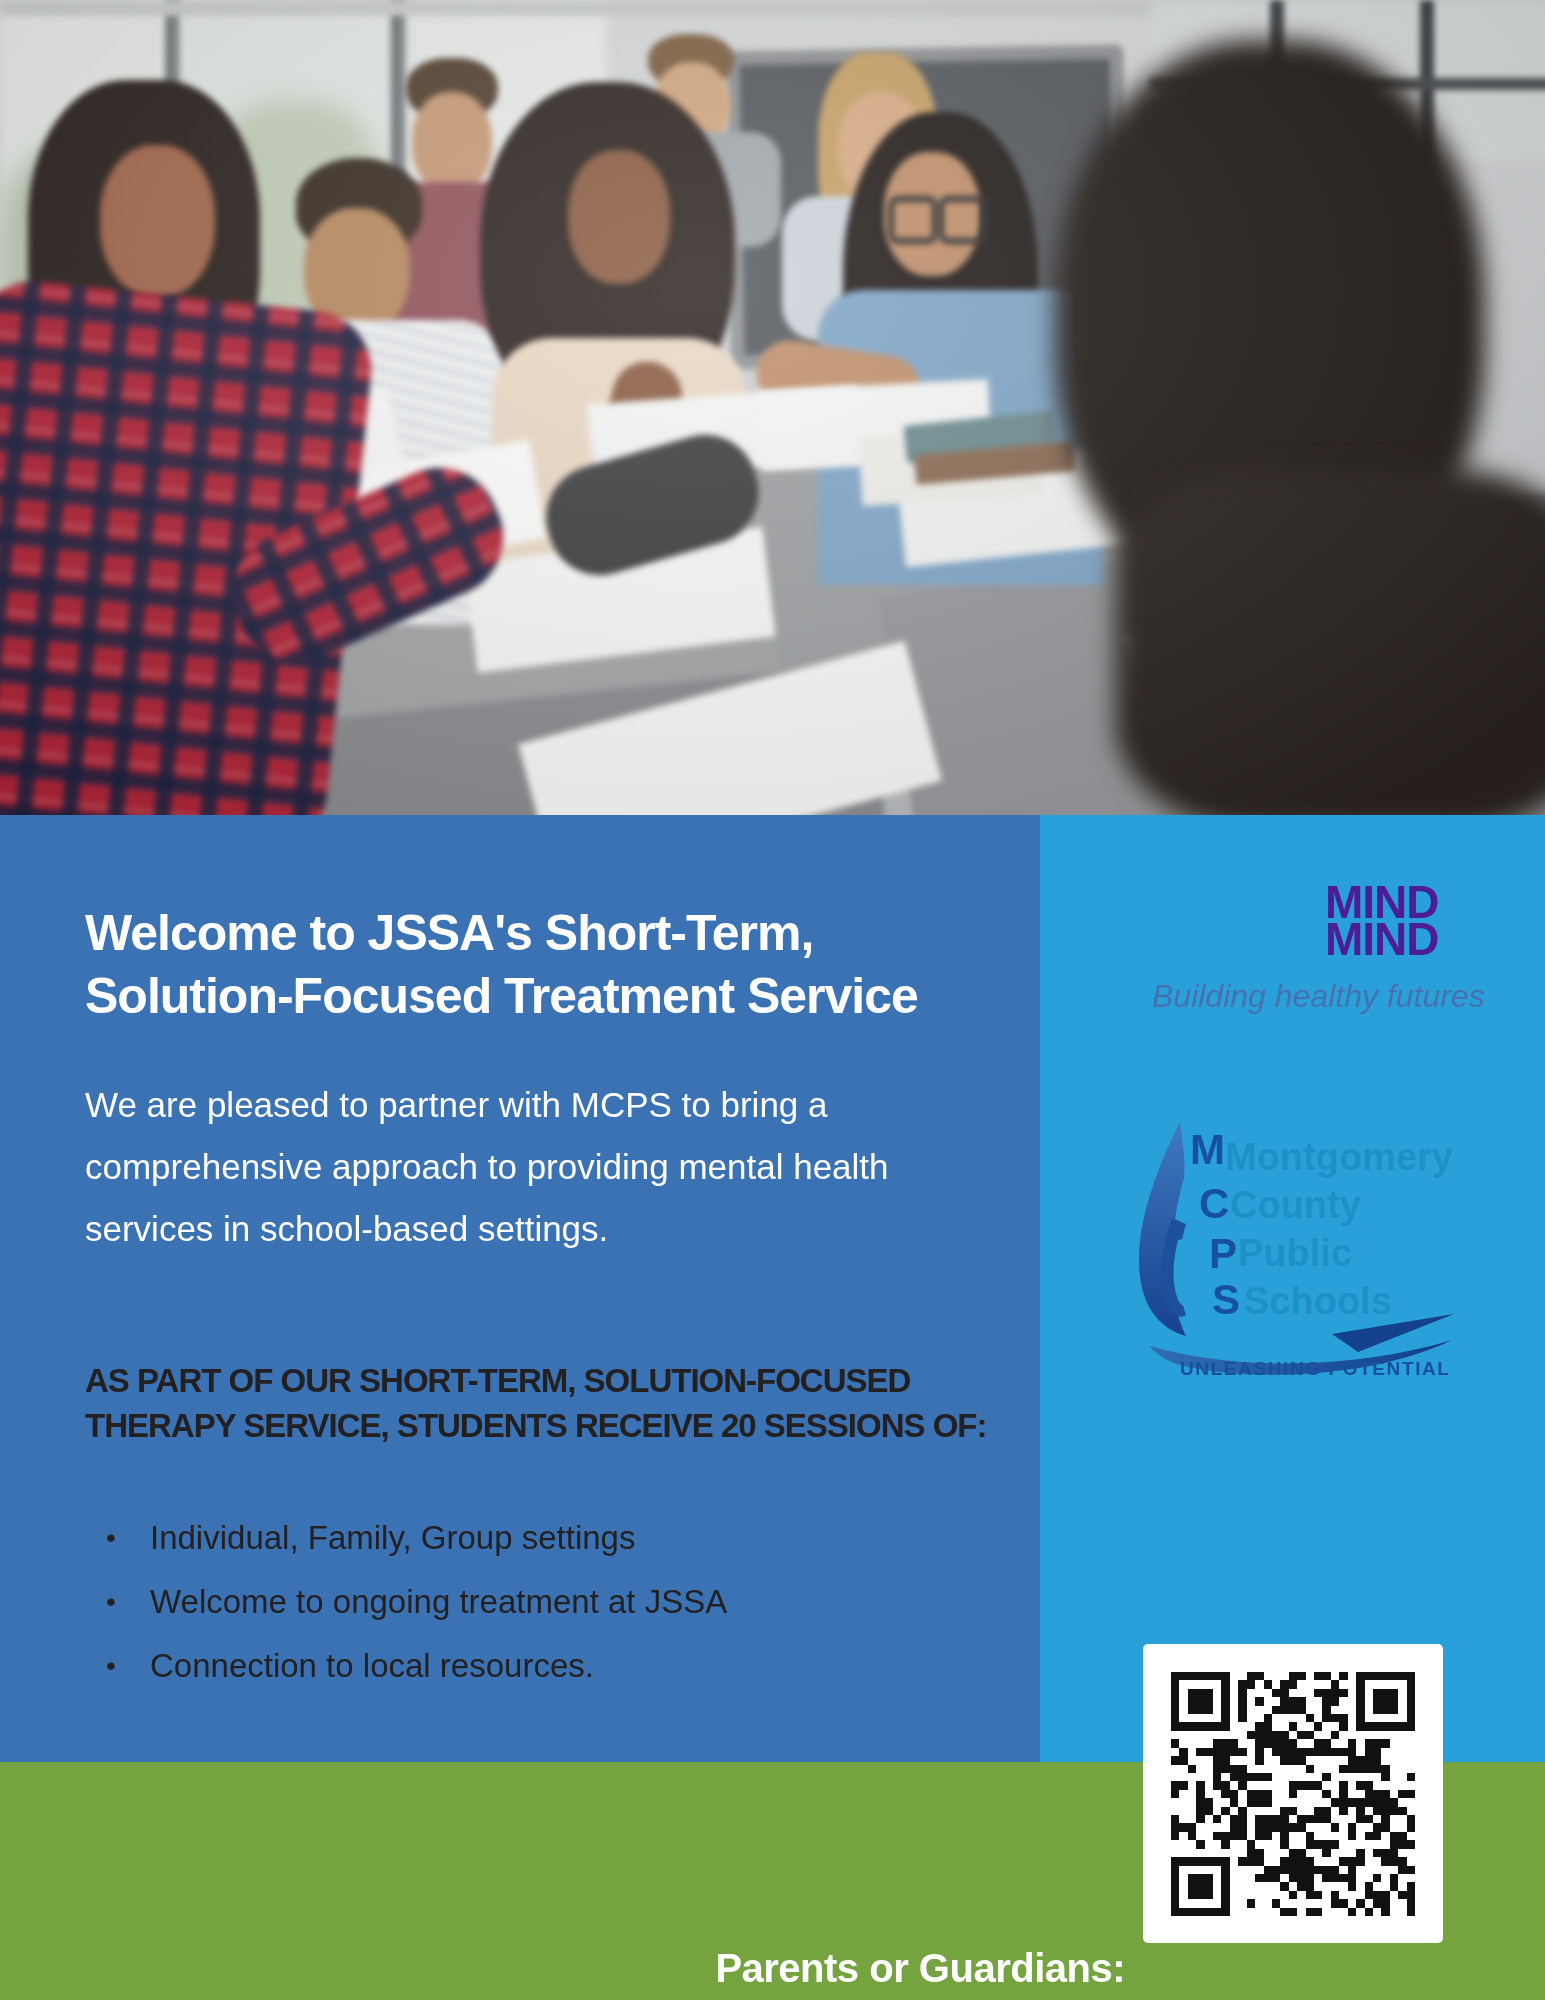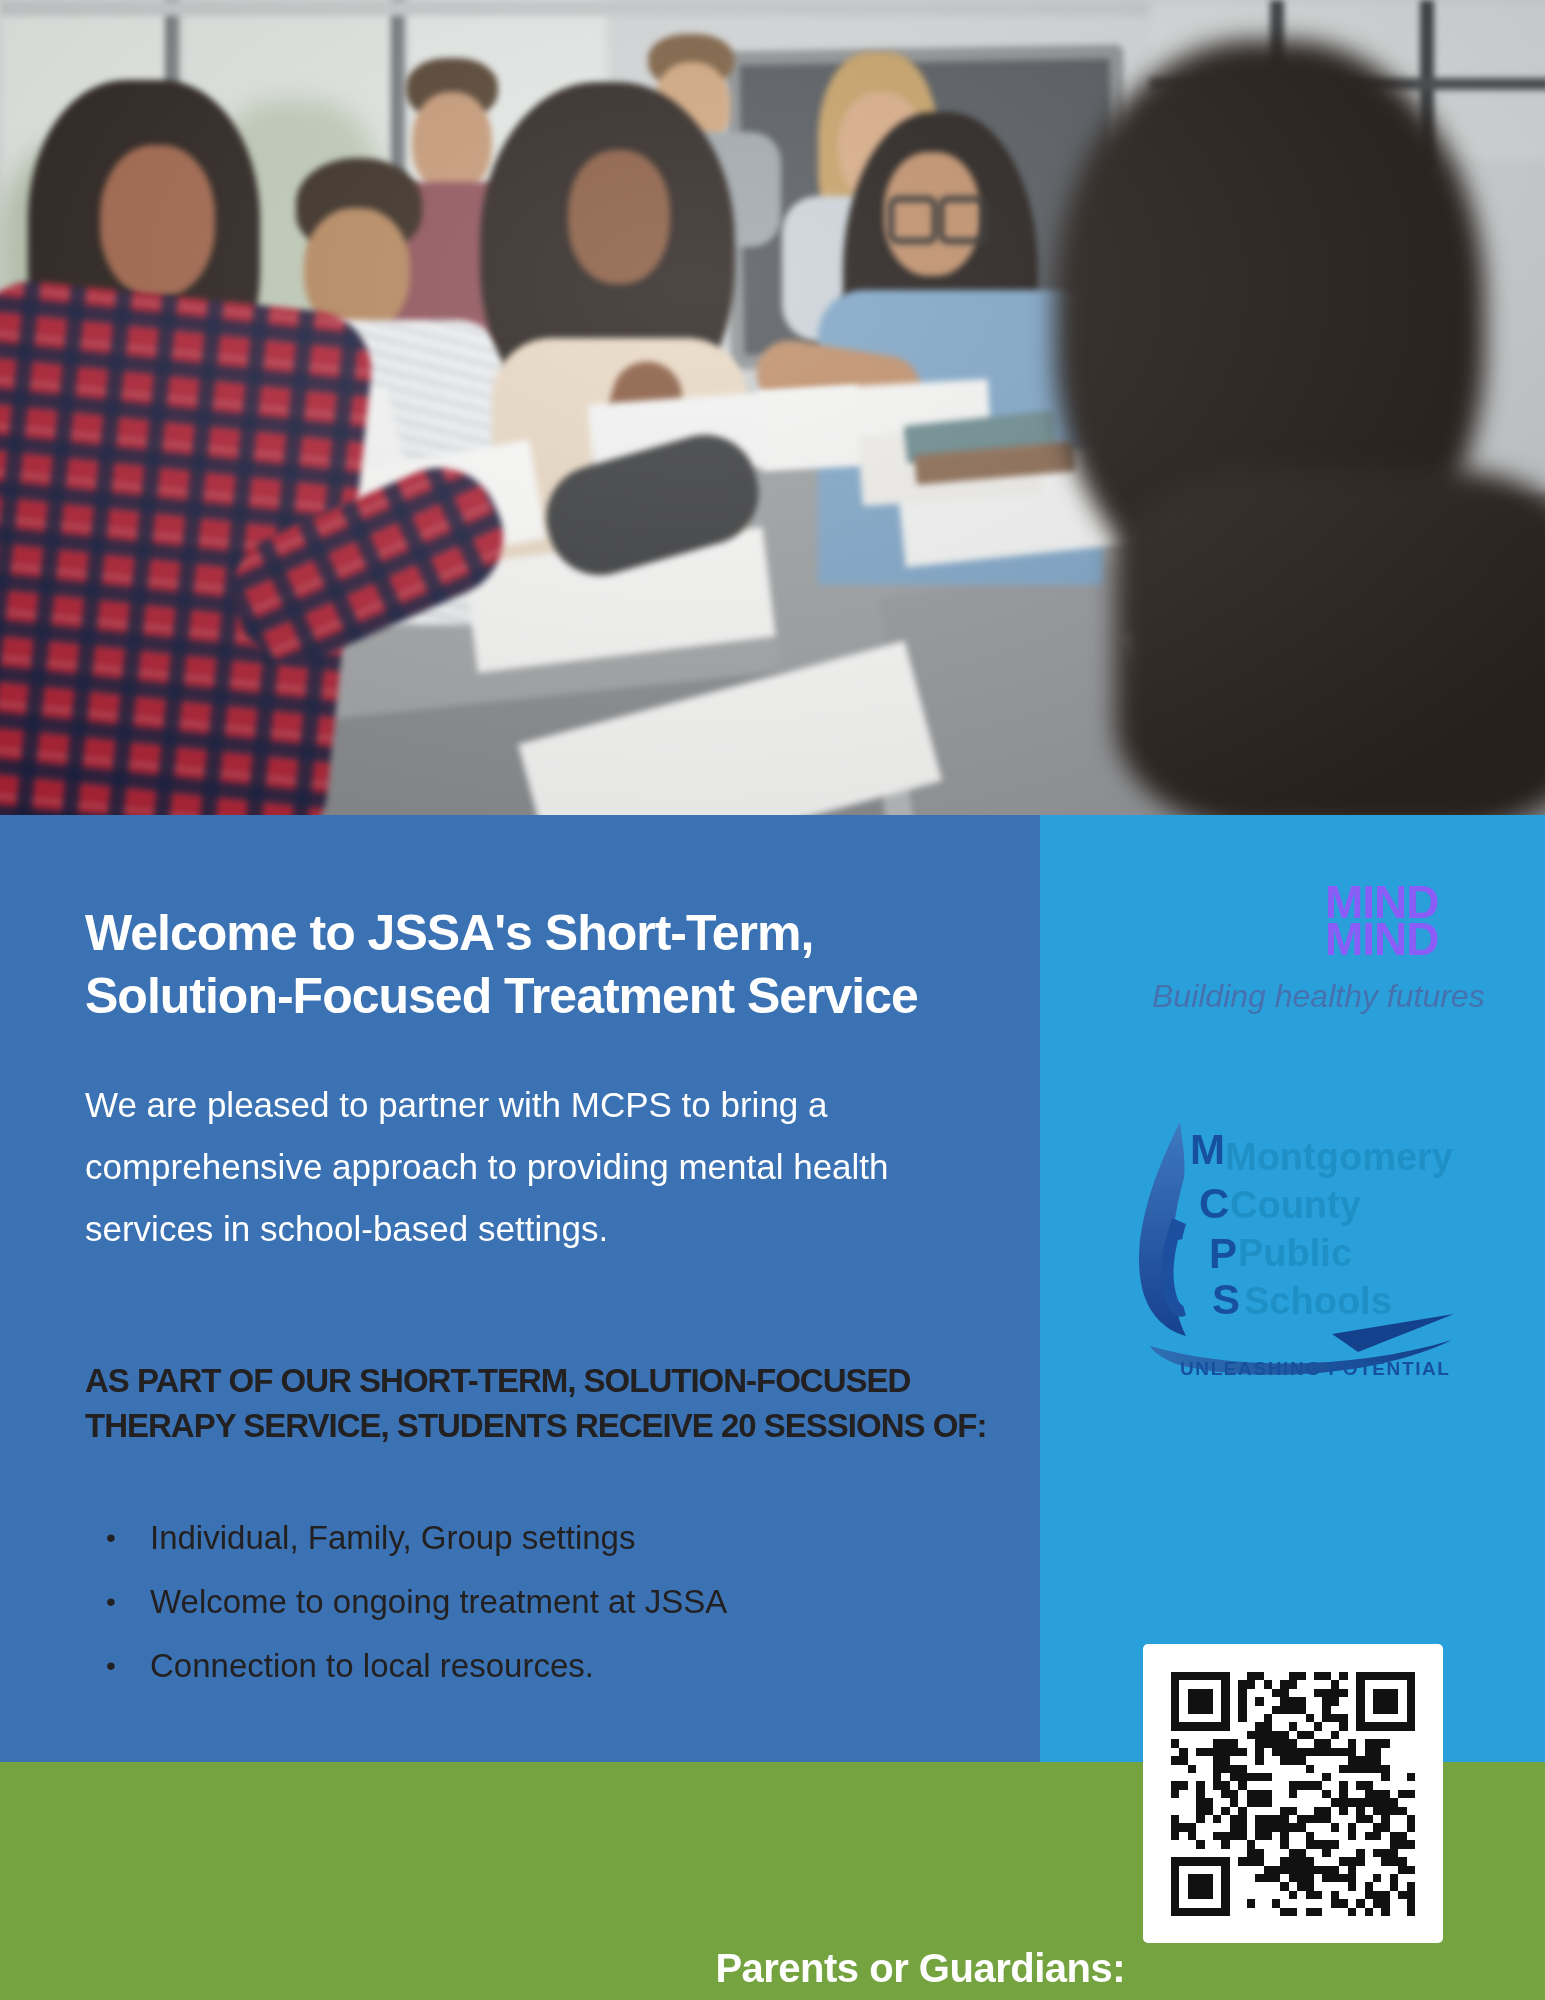--- a/index.html
+++ b/index.html
@@ -36,21 +36,21 @@
         line-height:45px;letter-spacing:-1px;white-space:pre-line;}
   .bullets{left:100px;top:1520px;list-style:none;margin:0;padding:0;
            color:var(--darkText);font-size:33px;}
   .bullets li{display:flex;align-items:flex-start;line-height:36px;margin-bottom:28px;}
   .bullets .dot{width:44px;flex:none;font-size:28px;line-height:36px;padding-left:6px;}
 
   
   .jssa-word{left:1106px;top:862px;font-family:"DejaVu Serif","Liberation Serif",serif;
              font-size:112px;line-height:1;letter-spacing:-6px;color:#1d1d1f;}
   .jssa-word .init{color:#3e73b8;}
-  .mindcraft{left:1325px;top:884px;color:#8b5cf6;font-size:46px;font-weight:800;
+  .mindcraft{left:1325px;top:884px;color:#4c1d95;font-size:46px;font-weight:800;
              line-height:37px;letter-spacing:-1px;}
   .tagline{left:1152px;top:978px;color:#4671af;font-size:32px;font-style:italic;
            font-family:"Liberation Sans",sans-serif;}
 
   
   .mcps{left:1120px;top:1118px;width:360px;height:290px;}
   .mcps .ghost{position:absolute;font-weight:800;font-size:38px;color:#1e90c6;letter-spacing:0;}
   .mcps .ltr{position:absolute;font-weight:800;font-size:42px;color:#17509e;}
   .mcps .cap{position:absolute;left:60px;top:240px;font-weight:800;font-size:19px;
              letter-spacing:1.6px;color:#17509e;white-space:nowrap;text-align:center;}

